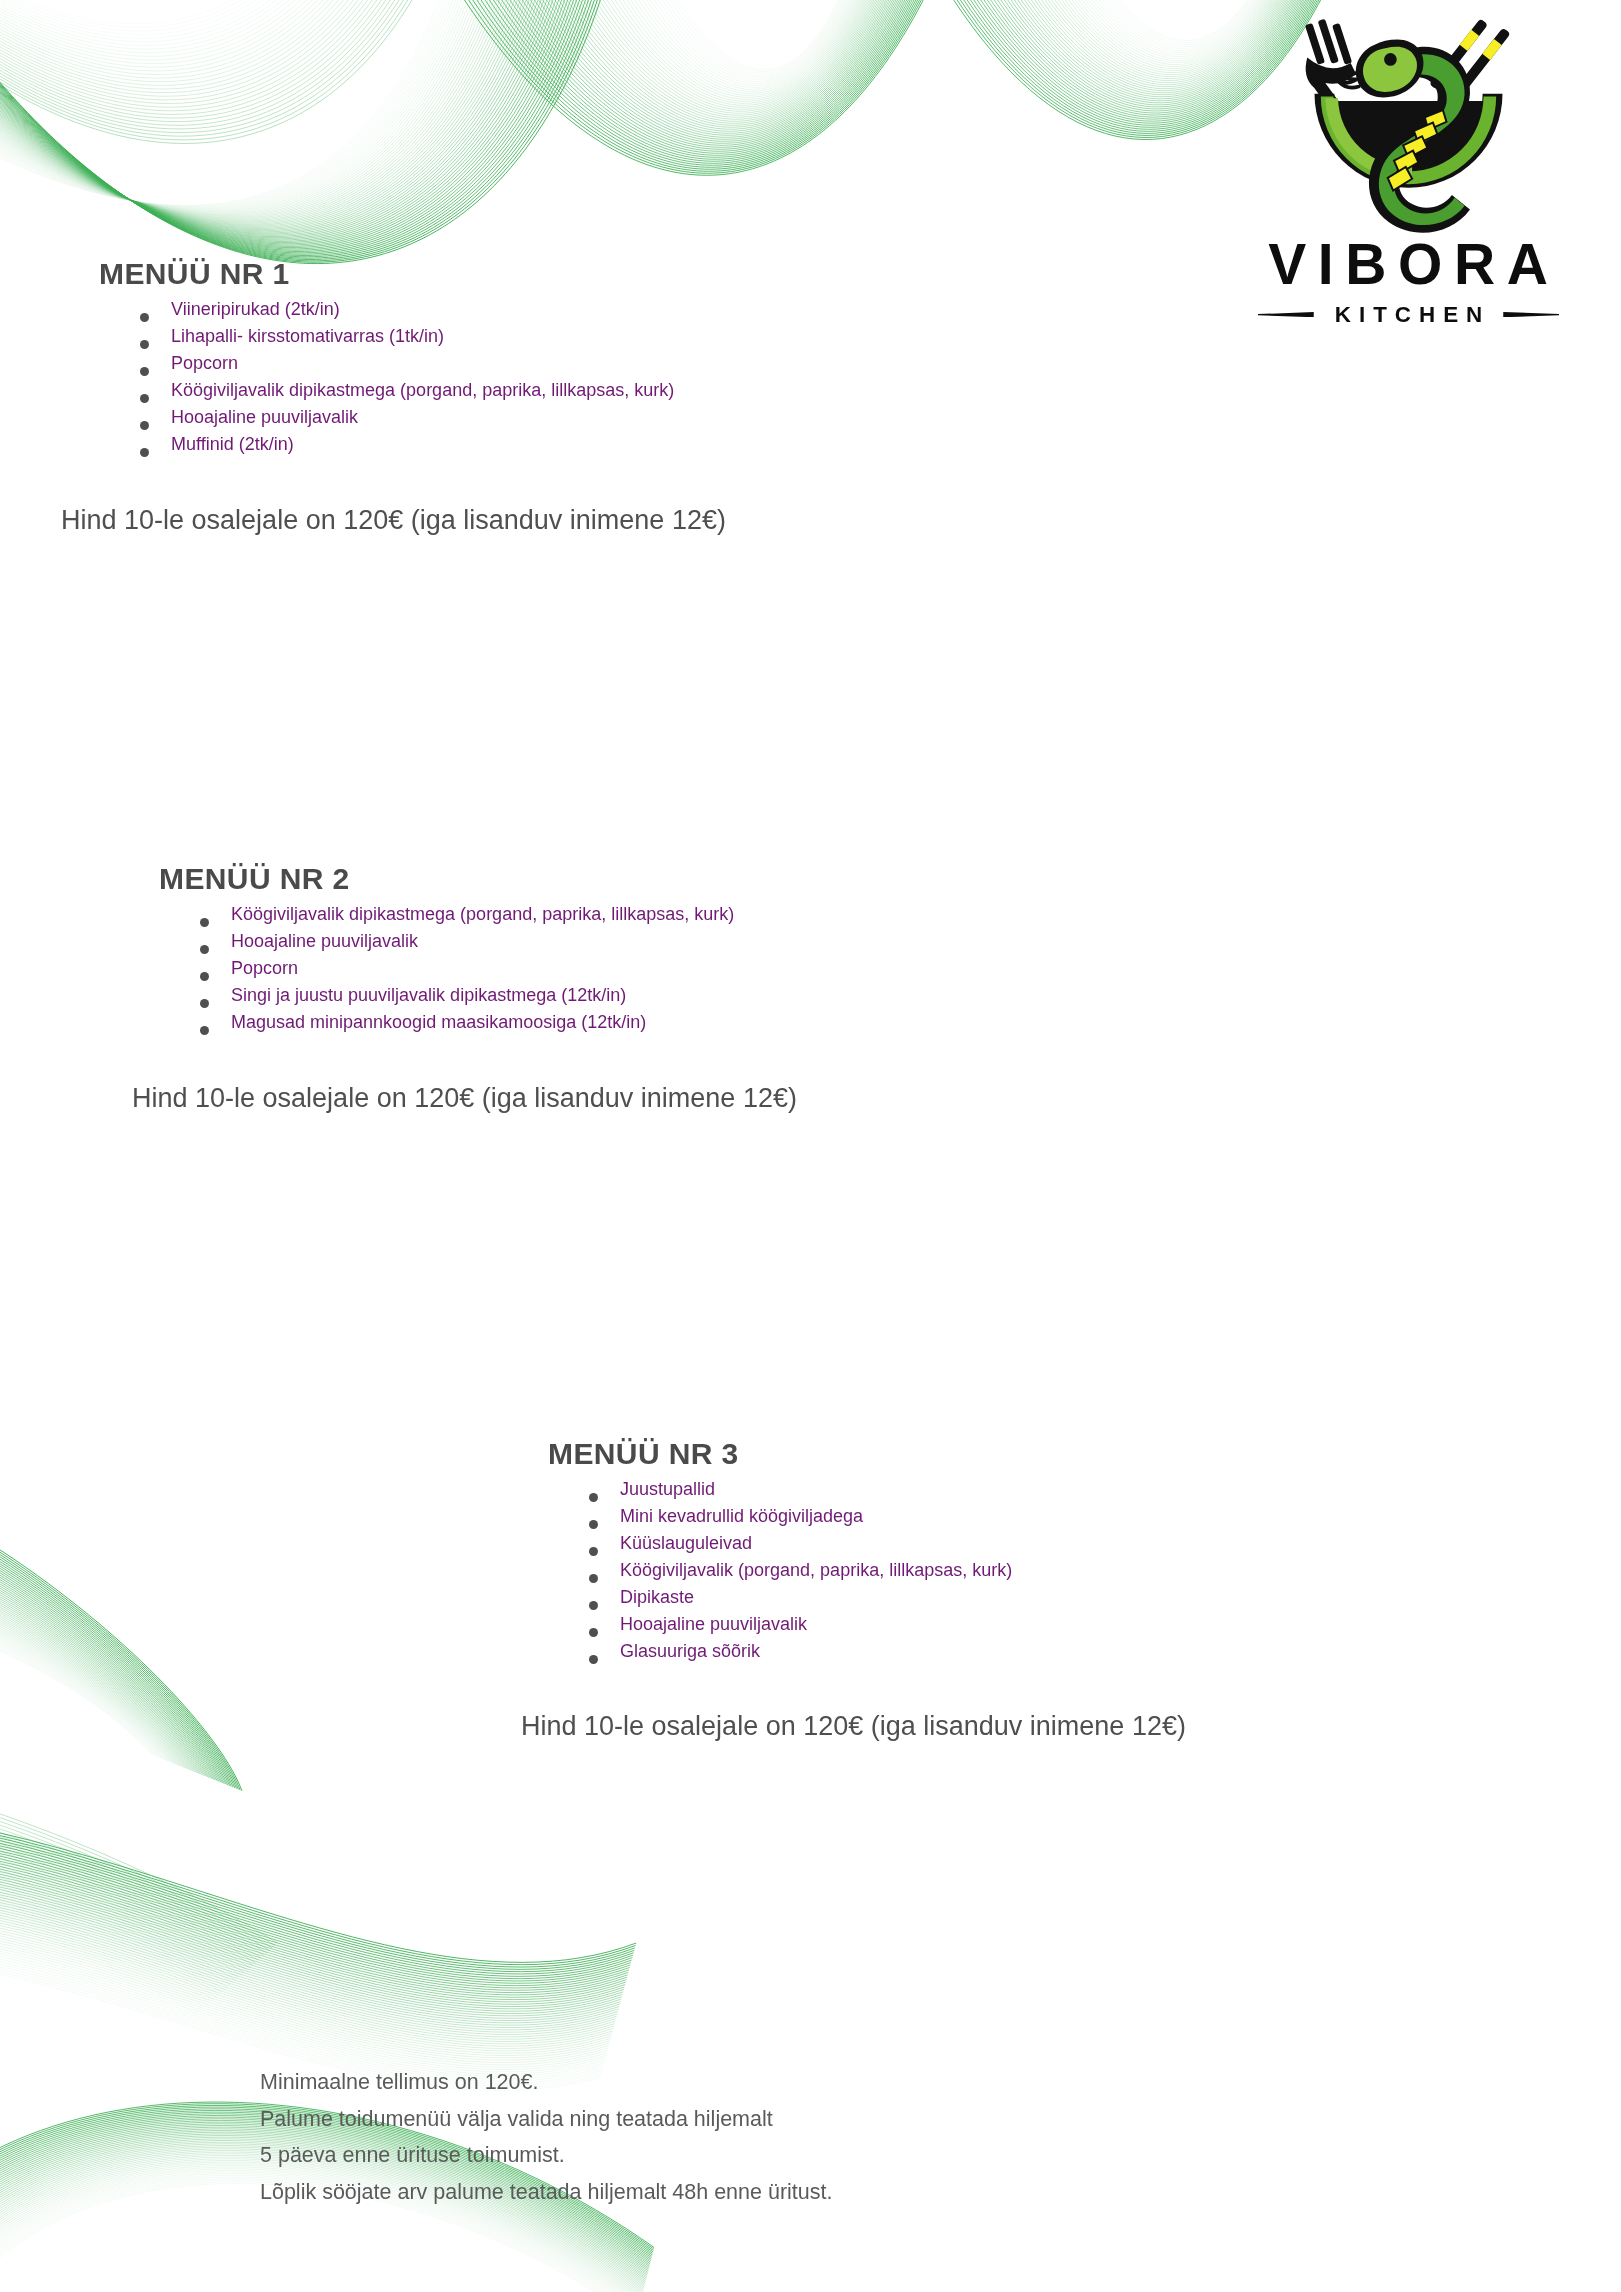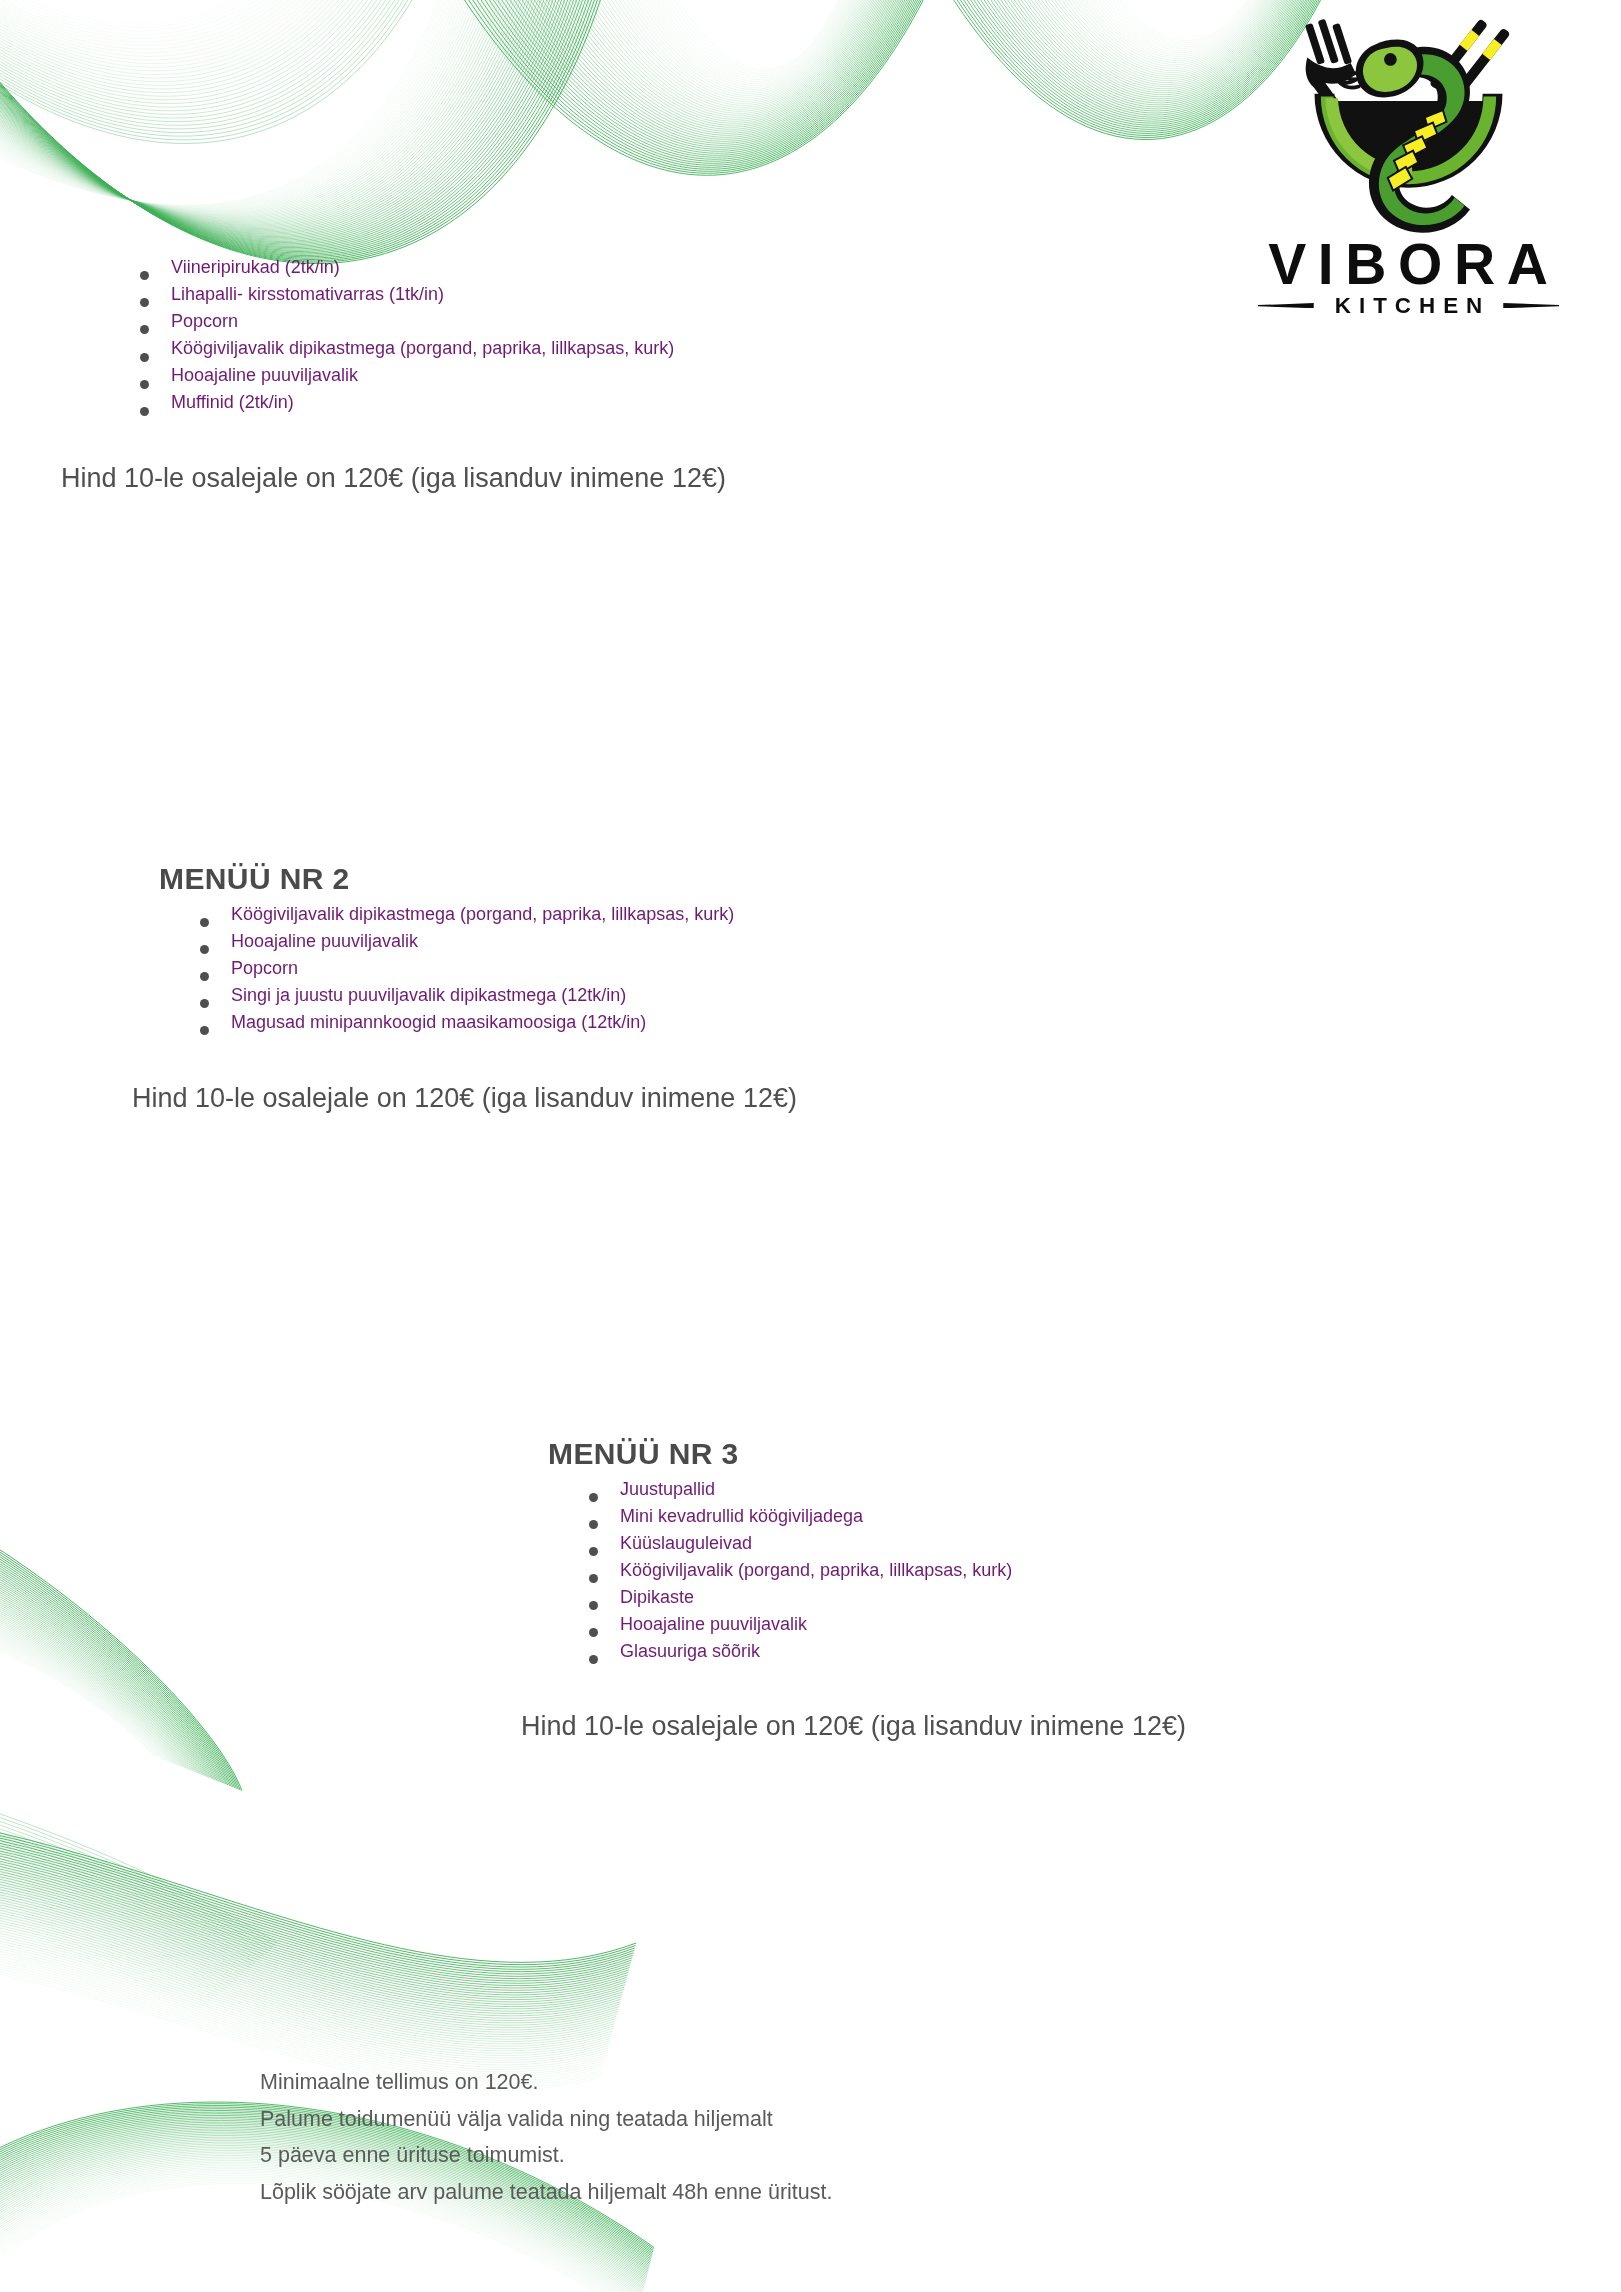--- a/index.html
+++ b/index.html
@@ -62,20 +62,21 @@
     color: #0d0d0d;
     line-height: 0.98;
     margin-top: -5.4px;
     padding-left: 10.7px;
   }
   #logo-sub-row {
     display: flex;
     align-items: center;
     justify-content: center;
     gap: 13px;
+    margin-top: 9px;
   }
   .logo-rule {
     width: 56px;
     height: 0;
     border-top: 4.5px solid #0d0d0d;
     border-bottom: 0 solid transparent;
     transform: scaleY(1);
   }
   .logo-rule.left  { clip-path: polygon(0 40%, 100% 0, 100% 100%, 0 60%); height: 5.4px; border: 0; background: #0d0d0d; }
   .logo-rule.right { clip-path: polygon(0 0, 100% 40%, 100% 60%, 0 100%); height: 5.4px; border: 0; background: #0d0d0d; }
@@ -622,20 +623,21 @@
     <span id="logo-wordmark">VIBORA</span>
 
     <div id="logo-sub-row">
       <span class="logo-rule left"></span>
       <span id="logo-kitchen">KITCHEN</span>
       <span class="logo-rule right"></span>
     </div>
   </div>
 
   <section class="menu-block" id="menu-1">
+    <h2 class="menu-title">MENÜÜ NR 1</h2>
     <ul class="menu-items">
       <li>Viineripirukad (2tk/in)</li>
       <li>Lihapalli- kirsstomativarras (1tk/in)</li>
       <li>Popcorn</li>
       <li>Köögiviljavalik dipikastmega (porgand, paprika, lillkapsas, kurk)</li>
       <li>Hooajaline puuviljavalik</li>
       <li>Muffinid (2tk/in)</li>
     </ul>
     <p class="menu-price">Hind 10-le osalejale on 120€ (iga lisanduv inimene 12€)</p>
   </section>

